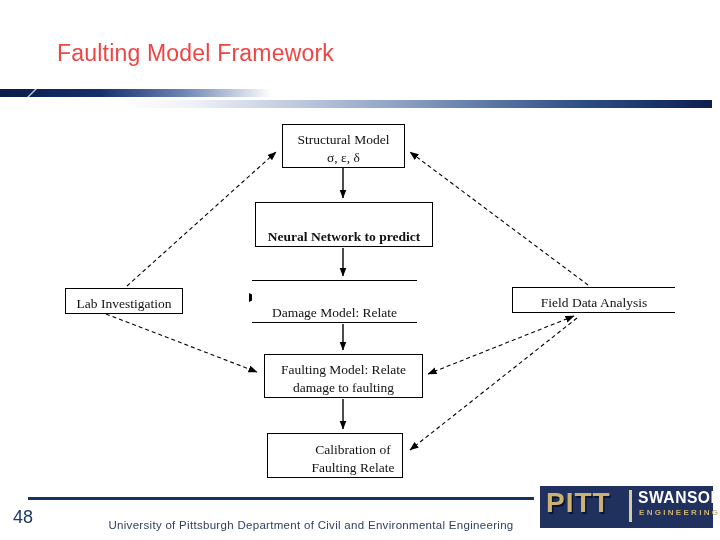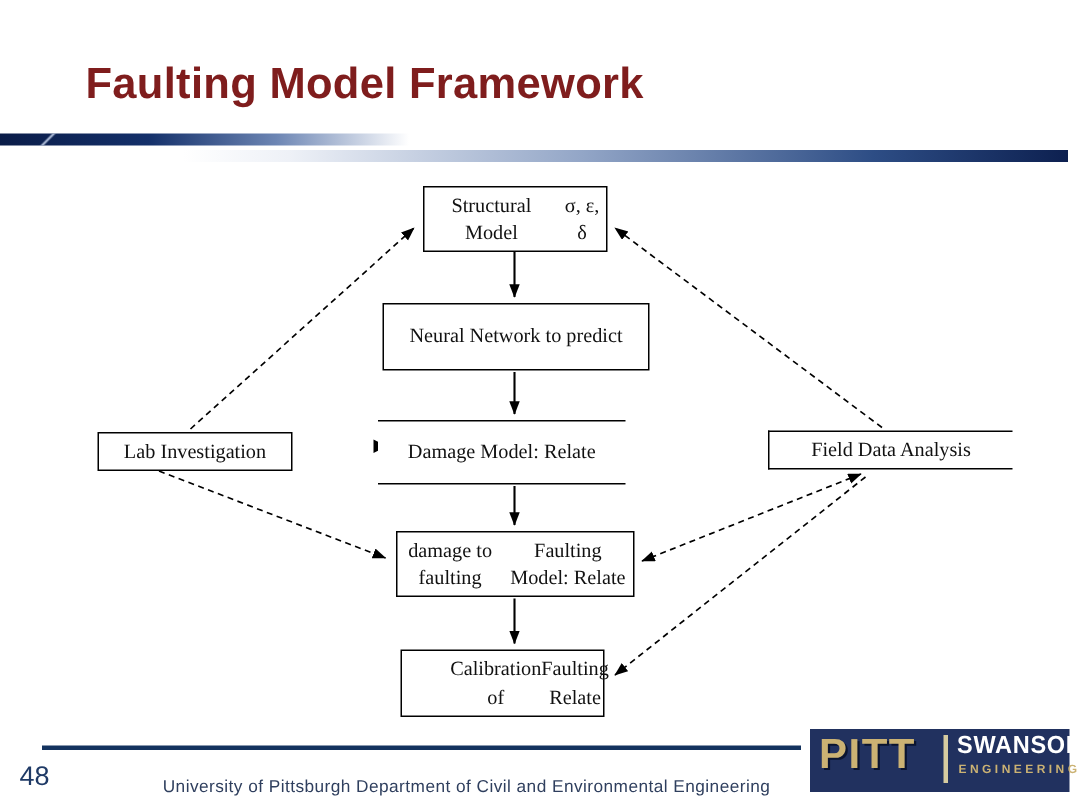--- a/index.html
+++ b/index.html
@@ -2,41 +2,41 @@
 <html><head>
 <meta charset="utf-8">
 <style>
   html,body{margin:0;padding:0;background:#888;}
   .slide{
     position:relative;width:720px;height:540px;background:#ffffff;
     overflow:hidden;font-family:"Liberation Sans",sans-serif;
   }
   
   .title{
-    position:absolute;left:57px;top:40px;font-size:29px;letter-spacing:.2px;
-    color:#7f1d1d;font-weight:700;white-space:nowrap;
+    position:absolute;left:57px;top:40px;font-size:23px;letter-spacing:.2px;
+    color:#ef4444;font-weight:400;white-space:nowrap;
   }
   
   .bar1{
     position:absolute;left:0;top:89px;width:284px;height:8px;
     background:linear-gradient(to right,#0a1c48 0%,#14306a 35%,#6d86b4 65%,#ffffff 96%);
   }
   .bar1-mark{
     position:absolute;left:24px;top:89px;width:16px;height:8px;
     background:linear-gradient(135deg,transparent 42%,#b9c7e2 50%,transparent 58%);
   }
   .bar2{
     position:absolute;left:122px;top:100px;width:590px;height:8px;
     background:linear-gradient(to right,#ffffff 0%,#eef1f7 12%,#93a6c7 45%,#2d4d85 78%,#0d2050 100%);
   }
   
   .dbox{
     position:absolute;box-sizing:border-box;background:#ffffff;
-    border:1.5px solid #000;display:flex;flex-direction:row;
-    align-items:center;justify-content:center;text-align:center;
+    border:1.5px solid #000;display:flex;flex-direction:column;
+    align-items:center;justify-content:flex-end;text-align:center;
     font-family:"Liberation Serif",serif;font-size:13.5px;line-height:1.35;
     color:#111;z-index:2;
   }
   .dbox.noSides{border-left:none;border-right:none;}
   .dbox.noRight{border-right:none;margin-left:20px;}
   .connectors{position:absolute;left:0;top:0;width:720px;height:540px;z-index:1;}
   
   .foot-line{position:absolute;left:28px;top:497px;width:506px;height:3px;background:#14335f;}
   .page-num{position:absolute;left:13px;top:507px;font-size:18px;color:#1f3a66;}
   .foot-text{
@@ -88,39 +88,39 @@
     <line x1="577" y1="318" x2="410" y2="450" stroke="#000" stroke-width="1.1" stroke-dasharray="4 3" marker-end="url(#arr)"></line>
 
     <polygon points="249,293 258,297.5 249,302" fill="#000"></polygon>
   </svg>
 
   <div class="dbox" style="left:282px;top:124px;width:123px;height:44px;">
     <span>Structural Model</span>
     <span>σ, ε, δ</span>
   </div>
 
-  <div class="dbox" style="left:255px;top:202px;width:178px;height:45px;">
+  <div class="dbox" style="left:255px;top:202px;width:178px;height:45px;font-weight:bold;">
     <span>Neural Network to predict</span>
   </div>
 
   <div class="dbox noSides" style="left:252px;top:280px;width:165px;height:43px;">
     <span>Damage Model: Relate</span>
   </div>
 
-  <div class="dbox" style="left:65px;top:288px;width:130px;height:26px;">
+  <div class="dbox" style="left:65px;top:288px;width:118px;height:26px;">
     <span>Lab Investigation</span>
   </div>
 
   <div class="dbox noRight" style="left:492px;top:287px;width:163px;height:26px;">
     <span>Field Data Analysis</span>
   </div>
 
   <div class="dbox" style="left:264px;top:354px;width:159px;height:44px;">
+    <span>Faulting Model: Relate</span>
     <span>damage to faulting</span>
-    <span>Faulting Model: Relate</span>
   </div>
 
   <div class="dbox" style="left:267px;top:433px;width:136px;height:45px;padding-left:36px;">
     <span>Calibration of</span>
     <span>Faulting Relate</span>
   </div>
 
   <div class="foot-line"></div>
   <div class="page-num">48</div>
   <div class="foot-text">University of Pittsburgh Department of Civil and Environmental Engineering</div>

